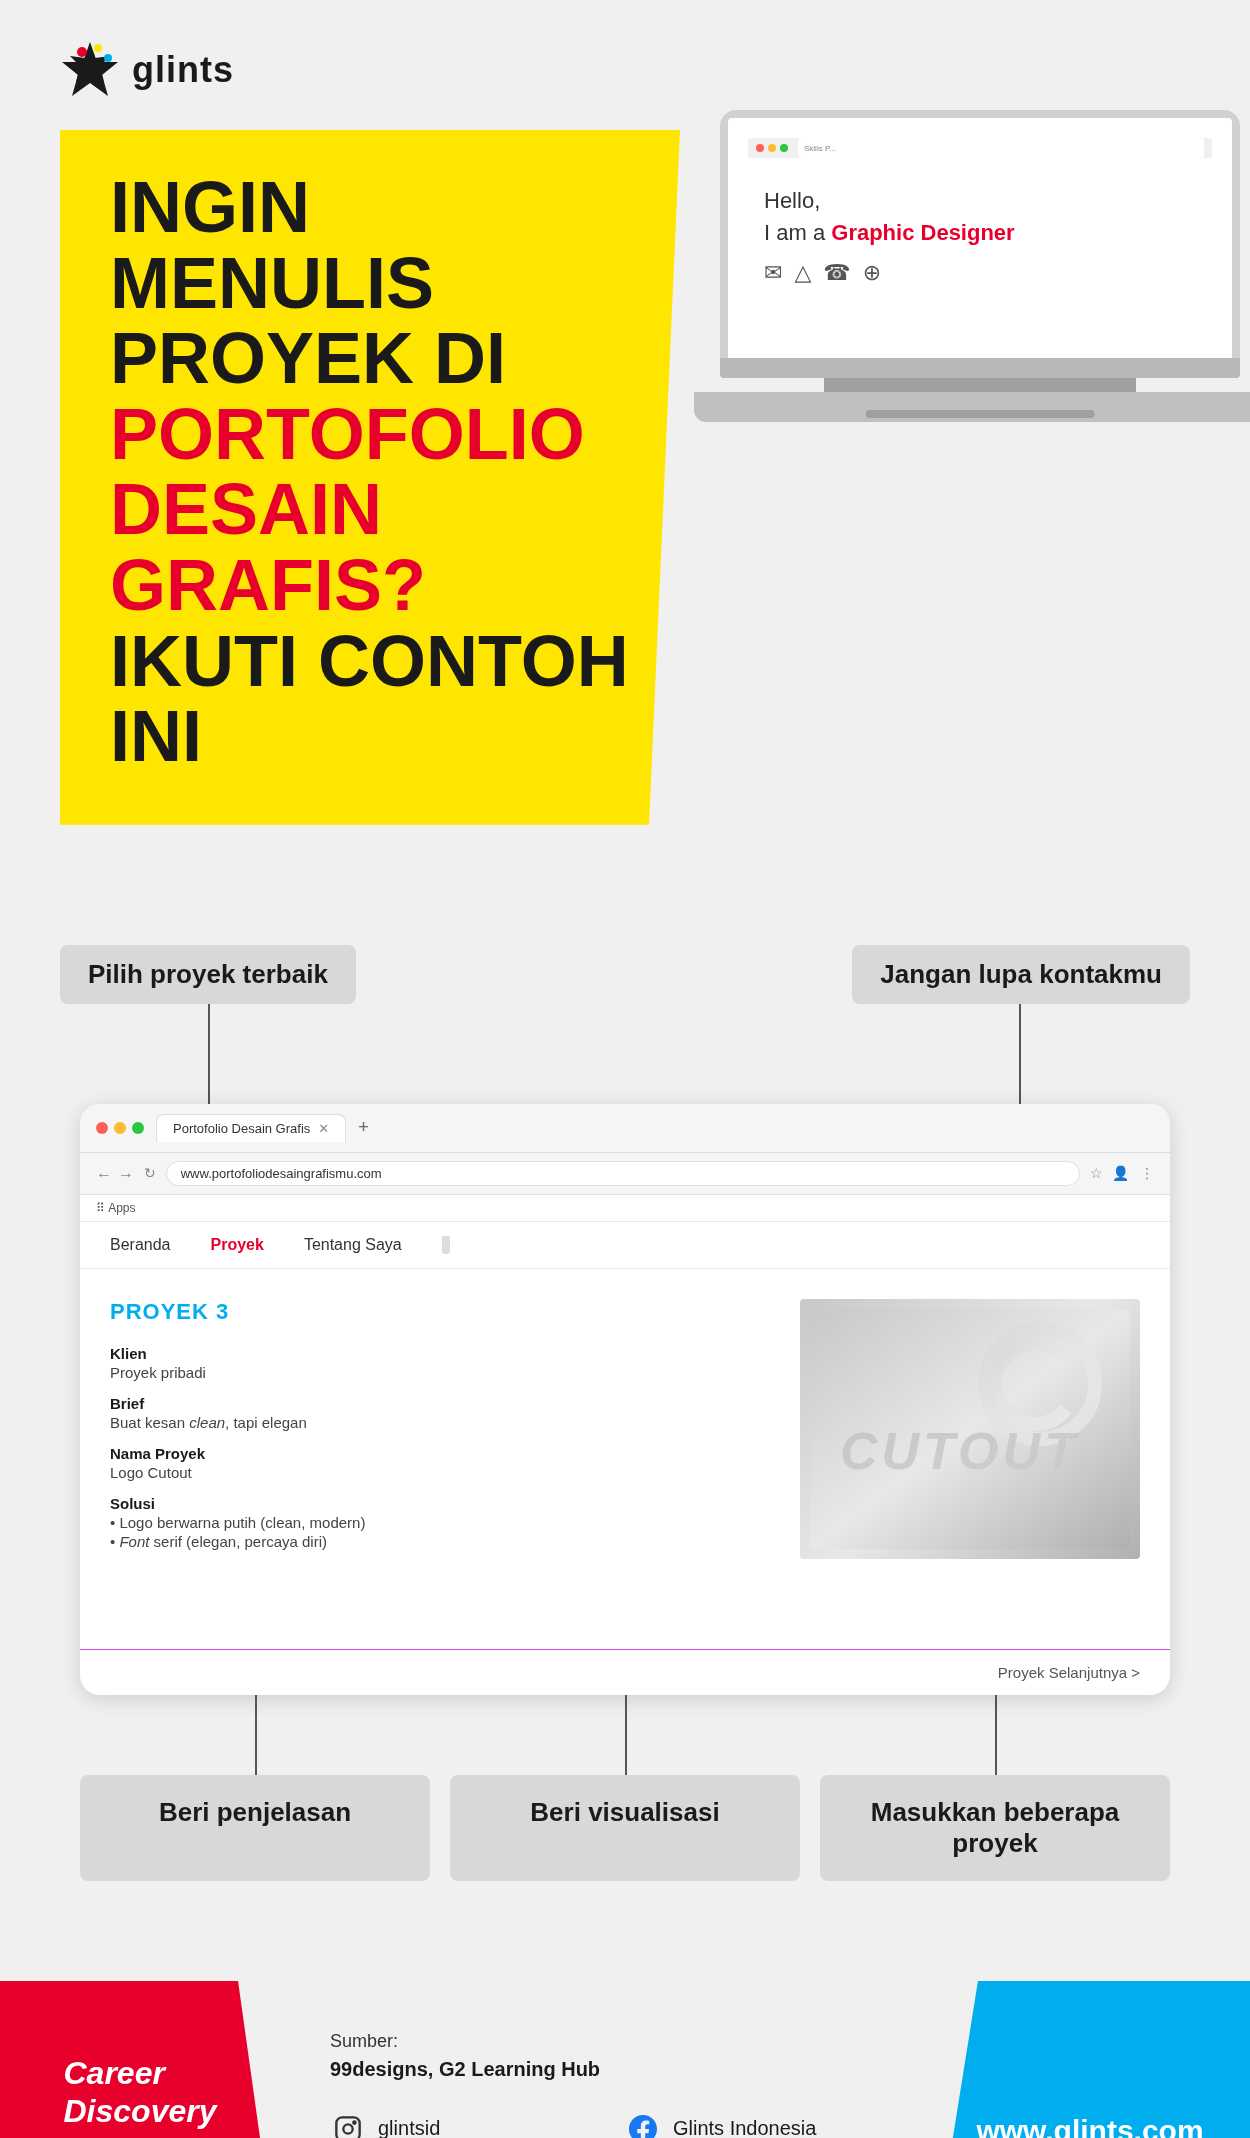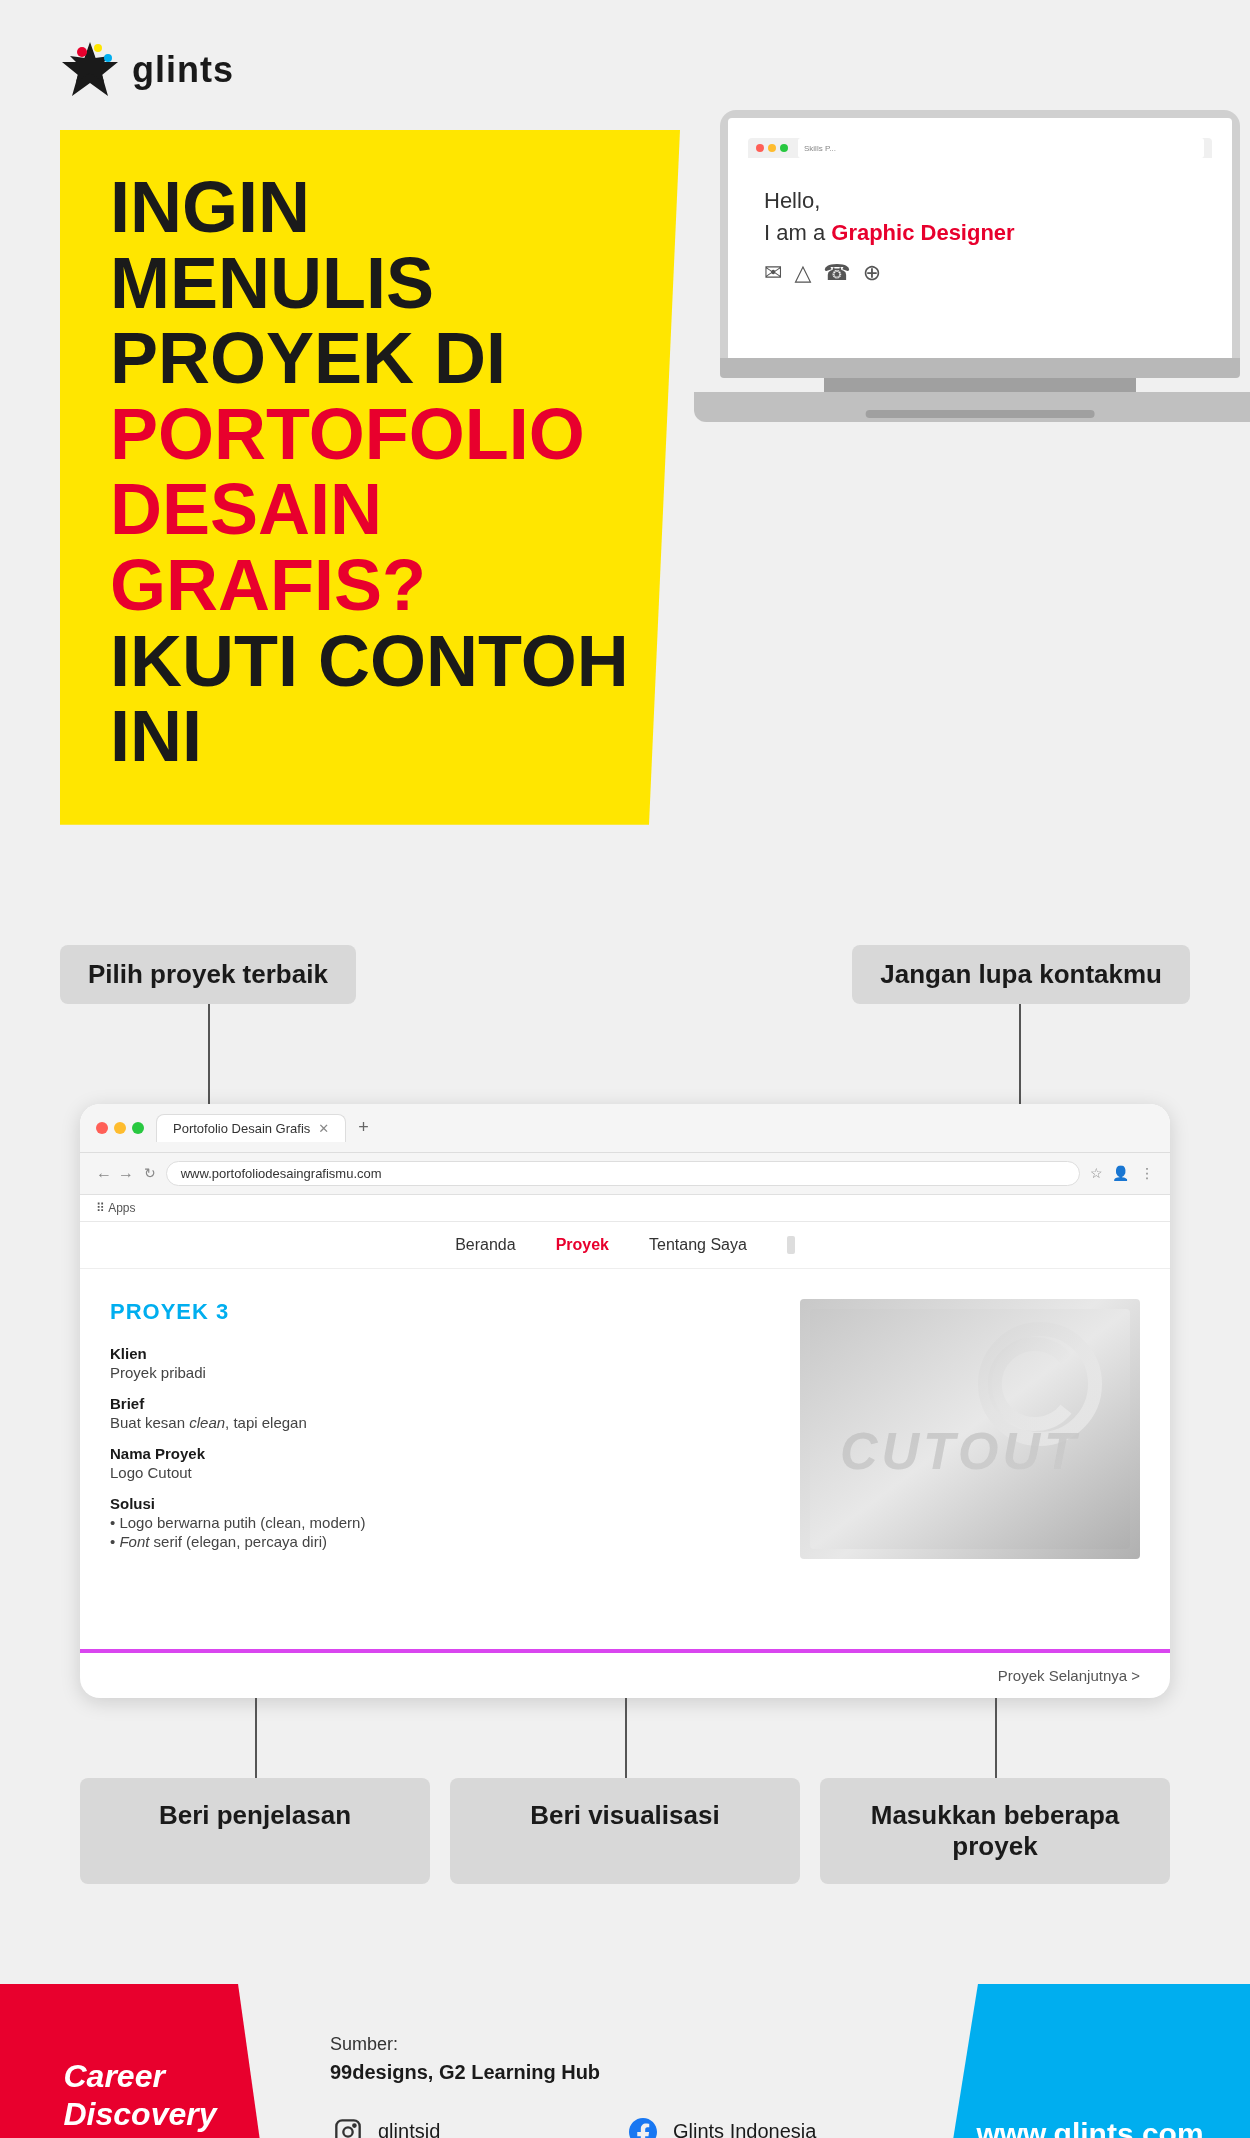--- a/index.html
+++ b/index.html
@@ -264,21 +264,21 @@
 
     .browser-bookmarks {
       padding: 6px 16px;
       font-size: 12px;
       color: #555;
       border-bottom: 1px solid #e8e8e8;
     }
 
     .site-nav {
       display: flex;
-      justify-content: center;
+      justify-content: flex-start;
       gap: 40px;
       padding: 14px 30px;
       border-bottom: 1px solid #eee;
       font-size: 16px;
     }
 
     .site-nav .nav-item { color: #333; }
     .site-nav .nav-item.active { color: #E8002D; font-weight: 600; }
 
     .browser-body {
@@ -333,21 +333,21 @@
       justify-content: center;
       position: relative;
       overflow: hidden;
     }
 
     .project-nav-link {
       text-align: right;
       padding: 14px 30px;
       font-size: 15px;
       color: #555;
-      border-top: 4px solid #d946ef;
+      border-top: 1px solid #d946ef;
     }
 
     
     .bottom-annotations {
       display: flex;
       justify-content: space-between;
       padding: 0 20px;
       margin-top: 20px;
       gap: 20px;
     }

